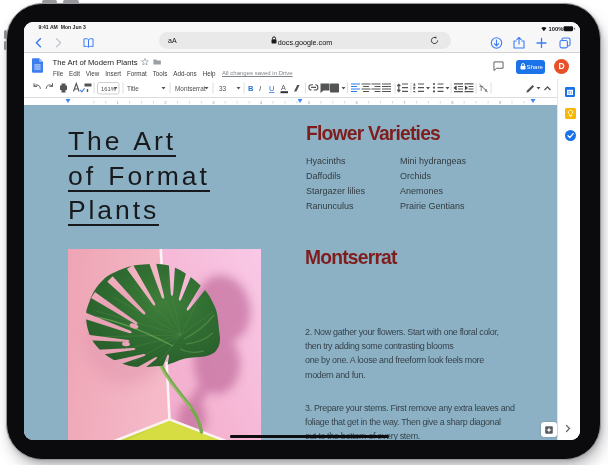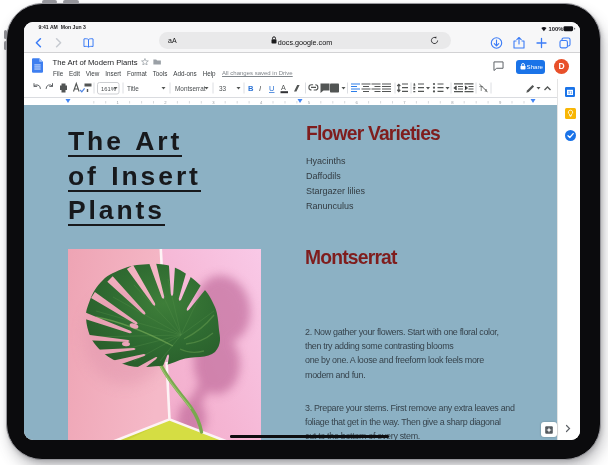--- a/index.html
+++ b/index.html
@@ -18,21 +18,21 @@
 #dhead{position:absolute;left:0;top:31px;width:532px;height:26px;background:#fff}
 #dtitle{position:absolute;left:28.5px;top:4.6px;font-size:7.7px;color:#202124}
 #dmenu{position:absolute;left:29px;top:16.8px;font-size:6.3px;color:#3c4043;word-spacing:1.2px}
 #dsaved{position:absolute;left:198px;top:17px;font-size:6px;color:#80868b;text-decoration:underline}
 #sharebtn{position:absolute;left:492px;top:37.5px;width:29px;height:14px;border-radius:3px;background:#1a73e8;color:#fff;font-size:6.1px;text-align:center;line-height:14px}
 #avatar{position:absolute;left:530px;top:37px;width:15px;height:15px;border-radius:50%;background:#e8502a;color:#fff;font-size:8.5px;font-weight:bold;text-align:center;line-height:15px}
 #toolbar{position:absolute;left:0;top:57px;width:533px;height:19px;background:#fff;border-bottom:1px solid #dadce0}
 #ruler{position:absolute;left:0;top:76px;width:533px;height:7px;background:#fff}
 #rail{position:absolute;left:533px;top:57px;width:23px;height:361px;background:#fff;border-left:1px solid #e4e4e4}
 #content{position:absolute;left:0;top:83px;width:533px;height:335px;background:#8cb1c4}
-.tline{position:absolute;left:44px;font-size:26.5px;font-weight:bold;color:#17191c;letter-spacing:2.9px;word-spacing:2.2px;line-height:1;border-bottom:2.7px solid #17191c;padding-bottom:0.5px}
+.tline{position:absolute;left:44px;font-size:26.5px;font-weight:normal;color:#17191c;letter-spacing:2.9px;word-spacing:2.2px;line-height:1;border-bottom:2.7px solid #17191c;padding-bottom:0.5px}
 .h2{position:absolute;font-size:19.3px;font-weight:bold;color:#7f1d1d;letter-spacing:-.8px}
 .flow{position:absolute;font-size:9.0px;font-weight:normal;color:#323b41;line-height:15.1px;letter-spacing:0}
 .para{position:absolute;font-size:8.95px;color:#37444d;line-height:14.2px;letter-spacing:-.32px}
 #homebar{position:absolute;left:206px;top:413px;width:159px;height:2.5px;border-radius:1.2px;background:#0d0d0f}
 #explore{position:absolute;left:517px;top:400px;width:16px;height:15px;background:#fff;border-radius:3px;box-shadow:0 0 2px rgba(0,0,0,.25)}
 #sq{position:absolute;left:282px;top:413.4px;width:65px;height:1.4px;background:#35261f}
 </style></head>
 <body>
 <div id="stage">
 <div id="device"></div>
@@ -216,24 +216,25 @@
     <svg class="abs" style="left:7px;top:51px" width="11" height="11" viewBox="0 0 11 11">
           <circle cx="5.5" cy="5.5" r="5.5" fill="#1a73e8"></circle>
           <path d="M3 5.7 L4.8 7.5 L8.2 3.6" stroke="#fff" stroke-width="1.3" fill="none" stroke-linecap="round" stroke-linejoin="round"></path>
         </svg>
     <svg class="abs" style="left:7px;top:345px" width="8" height="9" viewBox="0 0 8 9">
           <path d="M1 2 L4 5 L7 2" transform="rotate(-90 4 4.5)" stroke="#5f6368" stroke-width="1.2" fill="none" stroke-linecap="round"></path>
         </svg>
   </div>
   <div id="content">
     <div class="tline" style="top:22.5px">The Art</div>
-    <div class="tline" style="top:57.5px">of Insert</div>
+    <div class="tline" style="top:57.5px">of Format</div>
     <div class="tline" style="top:92px">Plants</div>
     <div class="h2" style="left:282px;top:18px">Flower Varieties</div>
     <div class="flow" style="left:282px;top:48.5px">Hyacinths<br>Daffodils<br>Stargazer lilies<br>Ranunculus</div>
+    <div class="flow" style="left:376px;top:48.5px">Mini hydrangeas<br>Orchids<br>Anemones<br>Prairie Gentians</div>
     <div class="h2" style="left:281px;top:141.5px">Montserrat</div>
     <div class="para" style="left:281px;top:220px">2. Now gather your flowers. Start with one floral color,<br>then try adding some contrasting blooms<br>one by one. A loose and freeform look feels more<br>modern and fun.</div>
     <div class="para" style="left:281px;top:295.5px">3. Prepare your stems. First remove any extra leaves and<br>foliage that get in the way. Then give a sharp diagonal<br>cut to the bottom of every stem.</div>
 
     <svg class="abs" style="left:44px;top:144px" width="193" height="191" viewBox="0 0 193 191">
       <defs>
         <filter id="bl" x="-50%" y="-50%" width="200%" height="200%">
               <feGaussianBlur stdDeviation="5"></feGaussianBlur>
             </filter>
         <filter id="bl2" x="-50%" y="-50%" width="200%" height="200%">

